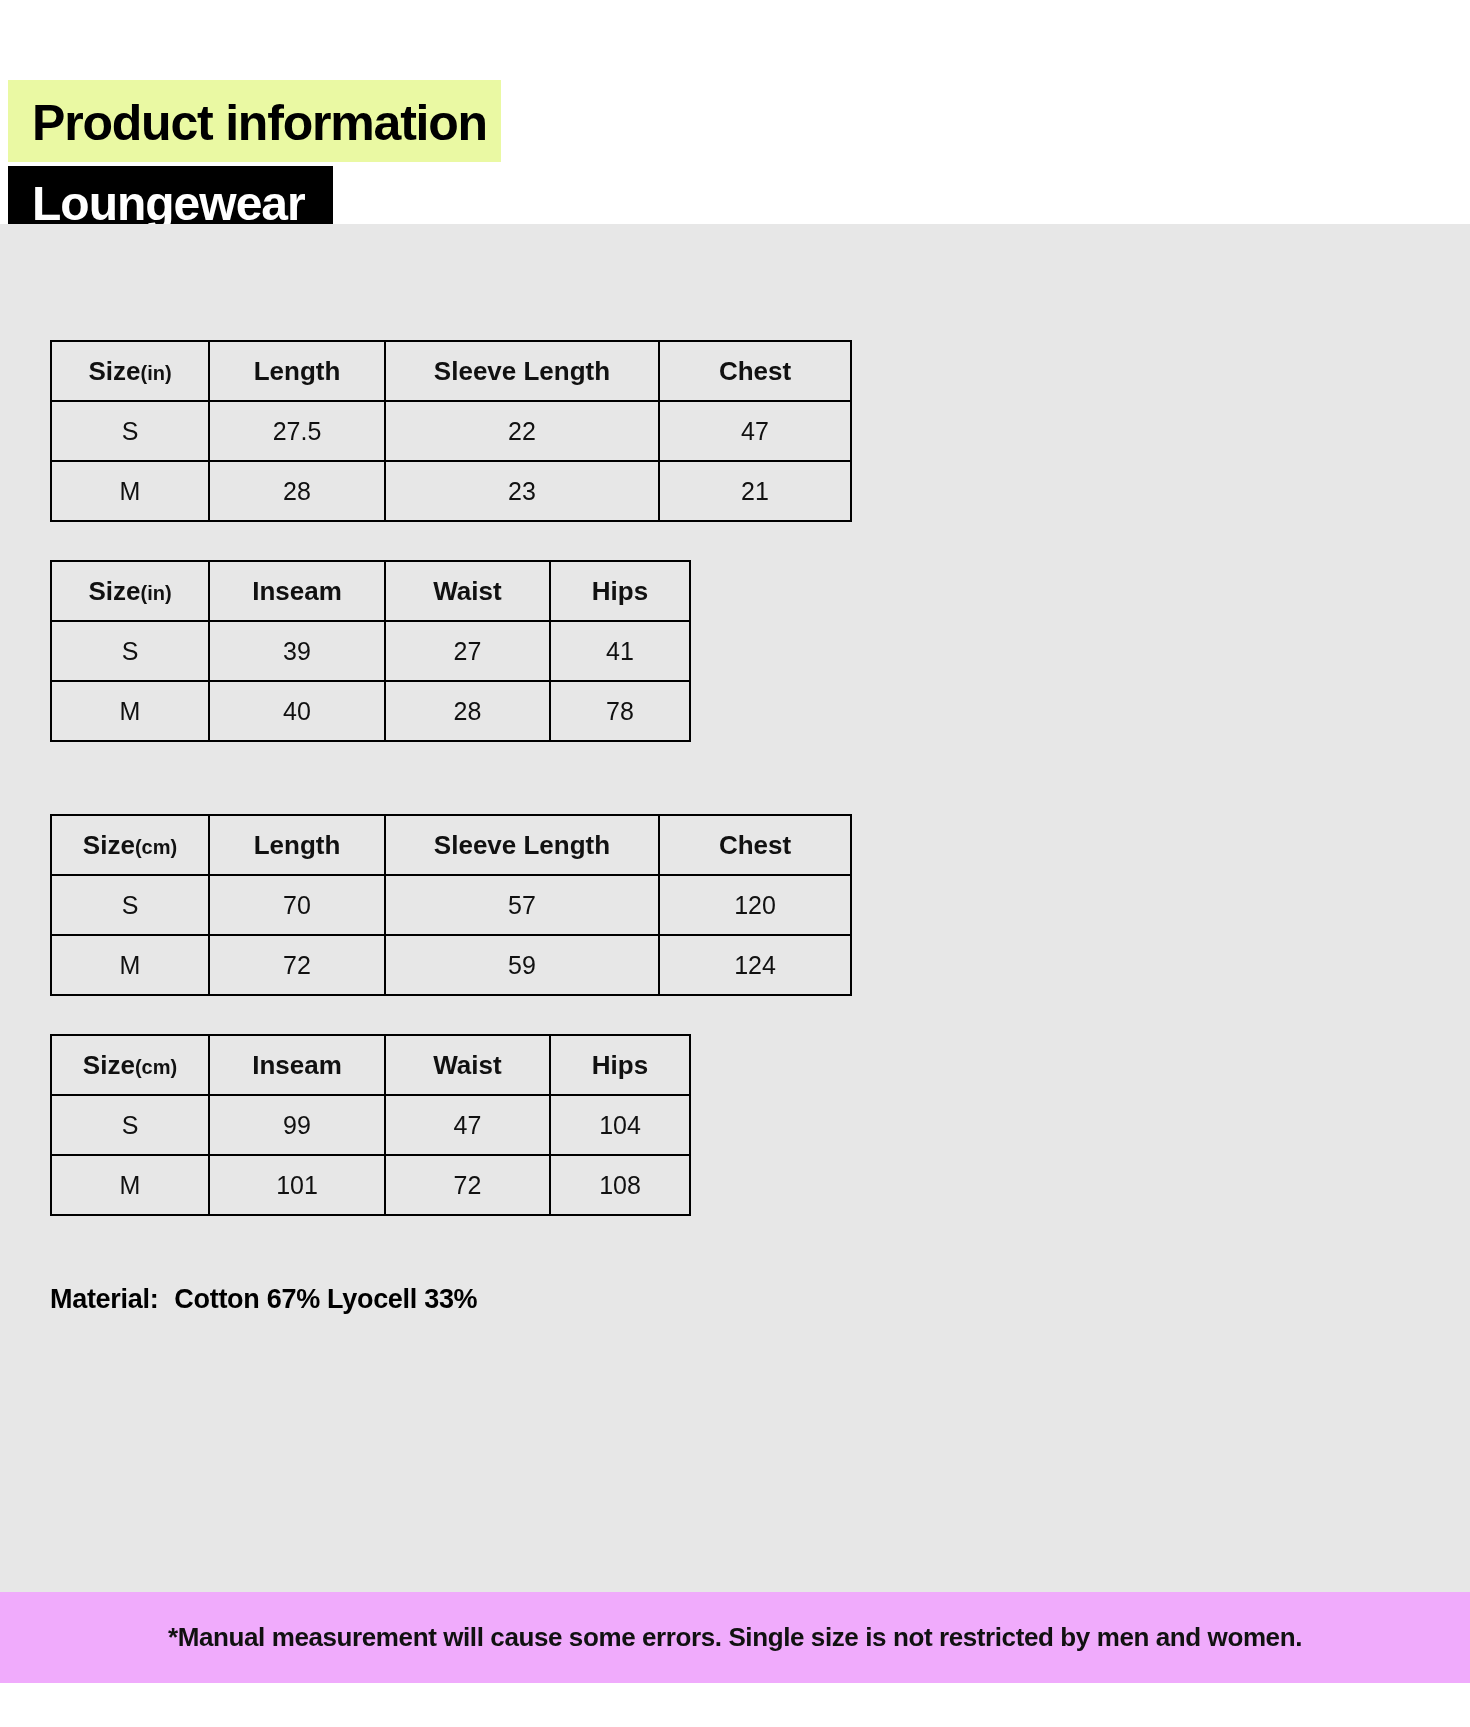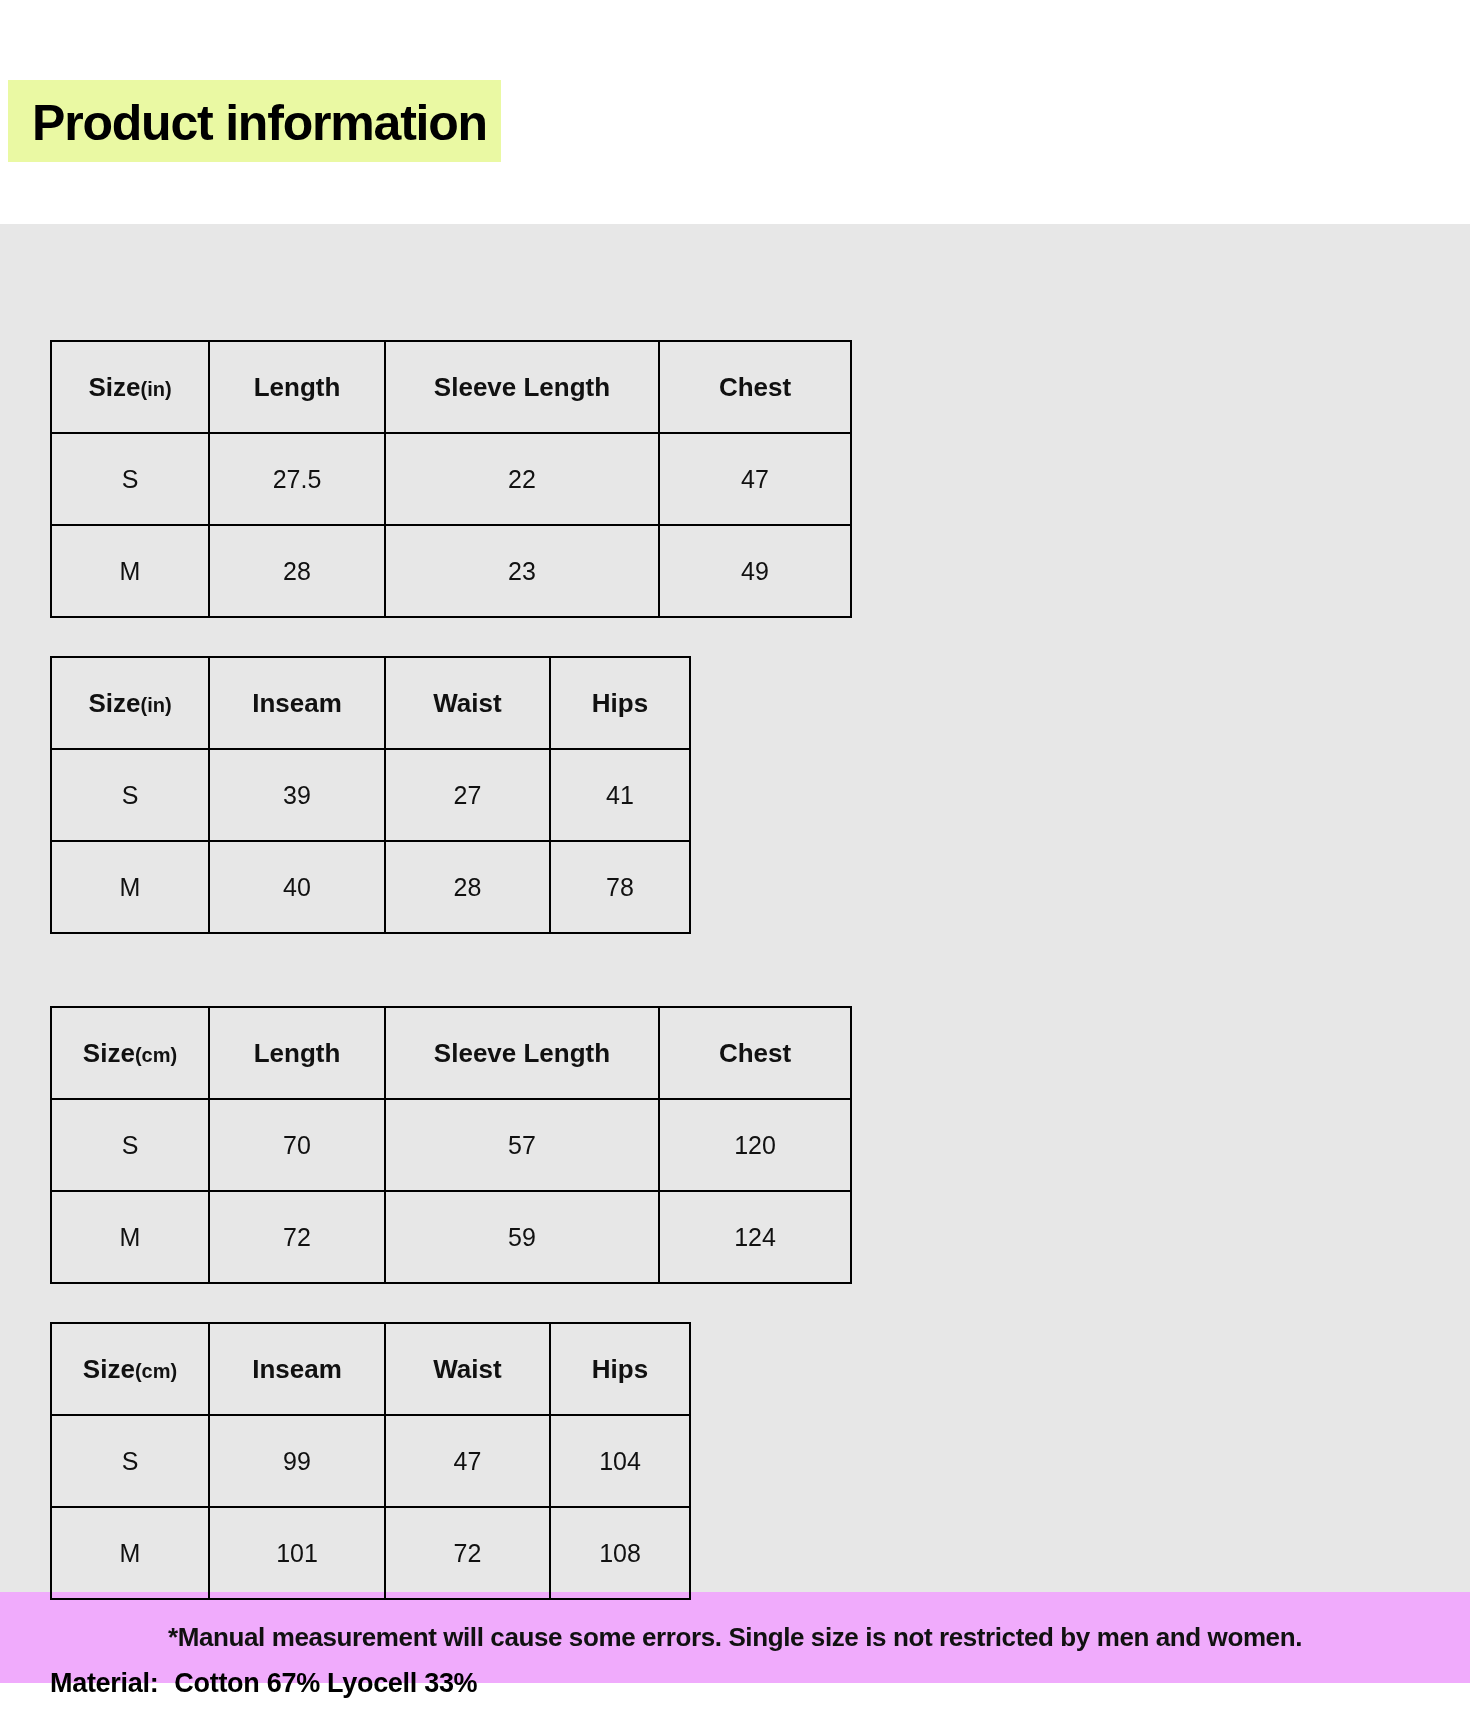--- a/index.html
+++ b/index.html
@@ -65,21 +65,21 @@
   table.size-table {
     border-collapse: collapse;
     table-layout: fixed;
     margin-bottom: 0;
   }
   table.size-table td, table.size-table th {
     border: 2px solid #000000;
     text-align: center;
     font-size: 25px;
     font-weight: normal;
-    height: 92px;
+    height: 60px;
     padding: 0 20px;
     box-sizing: border-box;
     color: #111111;
     margin-top: 36px;
   }
   table.size-table thead th {
     font-weight: bold;
     font-size: 26px;
   }
   table.size-table thead th.size-label {
@@ -131,20 +131,23 @@
     text-align: center;
   }
 </style>
 </head>
 <body>
 
 <div class="header">
   <div>
     <span class="title-main">Product information</span>
   </div>
+  <div class="title-sub-wrap">
+    <span class="title-sub">Loungewear</span>
+  </div>
 </div>
 
 <div class="content">
   <div class="tables-wrap">
 
     <table class="size-table tbl-top">
       <colgroup>
           <col class="c0">
           <col class="c1">
           <col class="c2">
@@ -162,21 +165,21 @@
         <tr>
           <td>S</td>
           <td>27.5</td>
           <td>22</td>
           <td>47</td>
         </tr>
         <tr>
           <td>M</td>
           <td>28</td>
           <td>23</td>
-          <td>49</td>
+          <td>21</td>
         </tr>
       </tbody>
     </table>
 
     <div class="gap-sm"></div>
 
     <table class="size-table tbl-bot">
       <colgroup>
           <col class="c0">
           <col class="c1">

